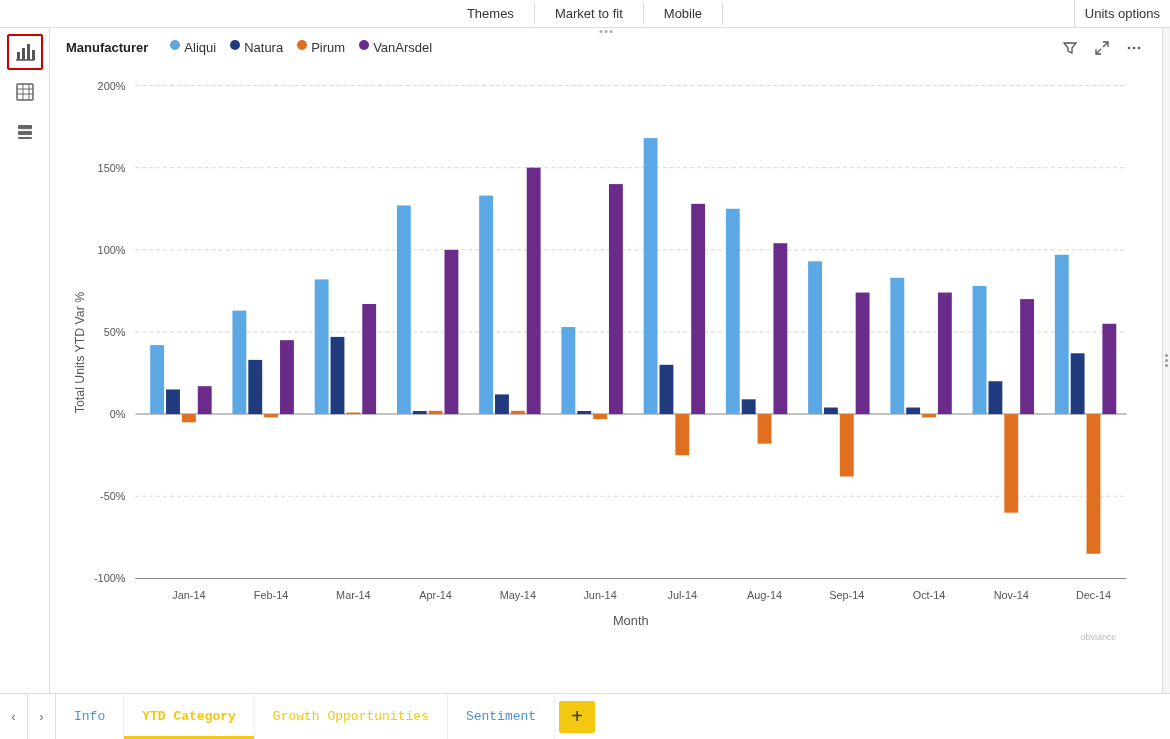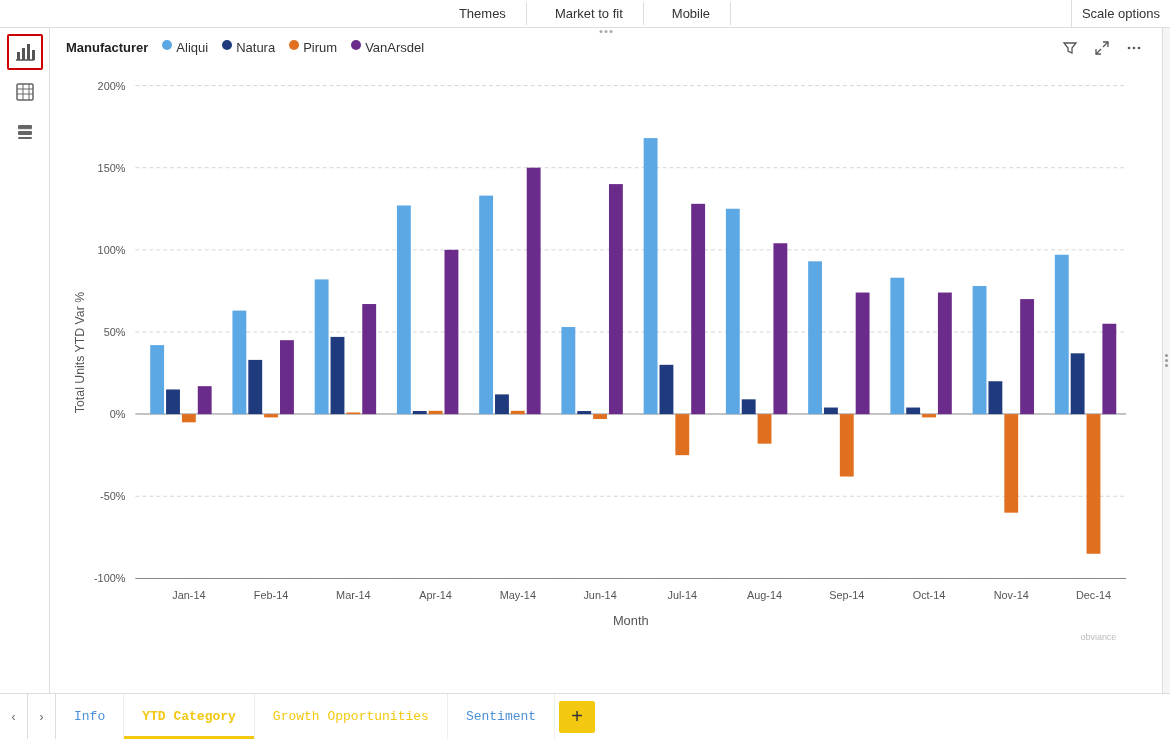--- a/index.html
+++ b/index.html
@@ -10,21 +10,21 @@
       display: flex;
       align-items: center;
       justify-content: center;
       border-bottom: 1px solid #ddd;
       height: 28px;
       position: relative;
       background: #fff;
     }
     .top-toolbar-center {
       display: flex;
-      gap: 8px;
+      gap: 0;
     }
     .toolbar-btn {
       padding: 4px 20px;
       font-size: 13px;
       color: #333;
       border: none;
       background: none;
       cursor: pointer;
       border-right: 1px solid #ddd;
     }
@@ -87,21 +87,21 @@
       margin-bottom: 6px;
     }
 
     .chart-legend {
       display: flex;
       align-items: center;
       gap: 14px;
       margin-bottom: 10px;
       font-size: 13px;
     }
-    .legend-label { font-weight: 700; color: #222; margin-right: 0; }
+    .legend-label { font-weight: 700; color: #222; margin-right: 8px; }
     .legend-item { display: flex; align-items: flex-start; gap: 4px; color: #333; }
     .legend-dot {
       width: 10px; height: 10px; border-radius: 50%; display: inline-block;
     }
 
     
     .chart-container {
       position: relative;
       width: 100%;
       height: calc(100% - 70px);
@@ -225,21 +225,21 @@
 </head>
 <body>
 
 <div class="top-toolbar">
   <div class="top-toolbar-center">
     <button class="toolbar-btn">Themes</button>
     <button class="toolbar-btn">Market to fit</button>
     <button class="toolbar-btn">Mobile</button>
   </div>
   <div class="top-toolbar-right">
-    <span>Scale options</span>
+    <span>Units options</span>
   </div>
 </div>
 
 <div class="main-layout">
 
   <div class="left-sidebar">
     <div class="sidebar-icon active">
       <svg viewBox="0 0 20 20" fill="none" xmlns="http://www.w3.org/2000/svg">
         <rect x="2" y="10" width="3" height="8" fill="#555"></rect>
         <rect x="7" y="6" width="3" height="12" fill="#555"></rect>

